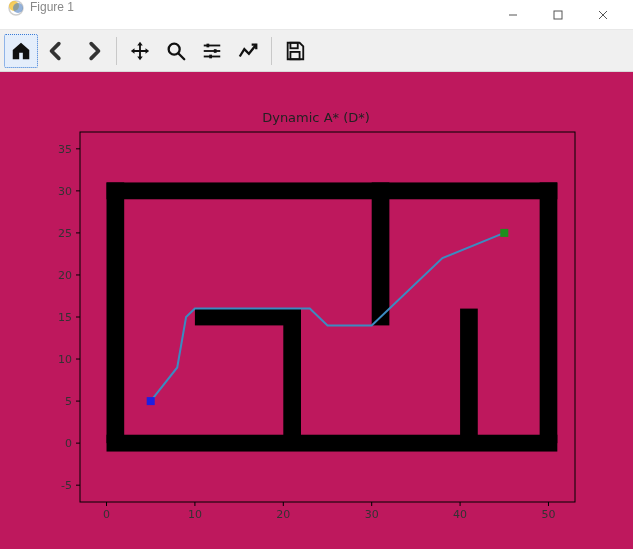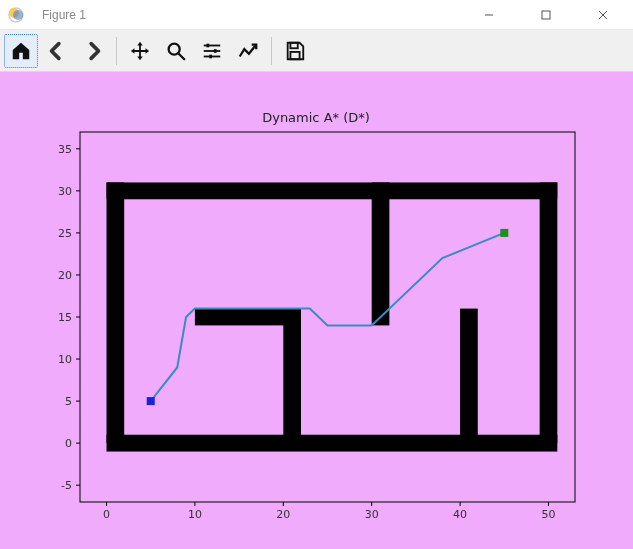--- a/index.html
+++ b/index.html
@@ -8,26 +8,24 @@
     font-family: "Segoe UI", Tahoma, sans-serif;
     font-size: 12px;
     background: #fff;
     width: 633px;
     height: 549px;
     overflow: hidden;
   }
   .titlebar {
     height: 30px;
     display: flex;
-    align-items: center;
     padding: 0 8px;
     background: #fff;
     border-bottom: 1px solid #e8e8e8;
     color: #888;
-    gap: 12px;
   }
   .titlebar .app-icon {
     width: 16px; height: 16px; margin-right: 6px;
     display: flex; align-items: center; justify-content: center;
   }
   .titlebar .title { flex: 0 0 auto; }
   .titlebar .spacer { flex: 1 1 auto; }
   .winbtn {
     width: 45px; height: 30px;
     display: flex; align-items: center; justify-content: center;
@@ -56,21 +54,21 @@
   .tool svg { width: 22px; height: 22px; }
   .tool-sep {
     width: 1px; height: 28px;
     background: #c9c9c9;
     margin: 0 4px;
   }
   .canvas-wrap {
     position: relative;
     width: 633px;
     height: 477px;
-    background: #f0abfc;
+    background: #be185d;
   }
   svg.plot {
     position: absolute; inset: 0;
     width: 633px; height: 477px;
   }
   .axis text {
     font-size: 11px;
     fill: #333;
     font-family: "DejaVu Sans", Arial, sans-serif;
   }

